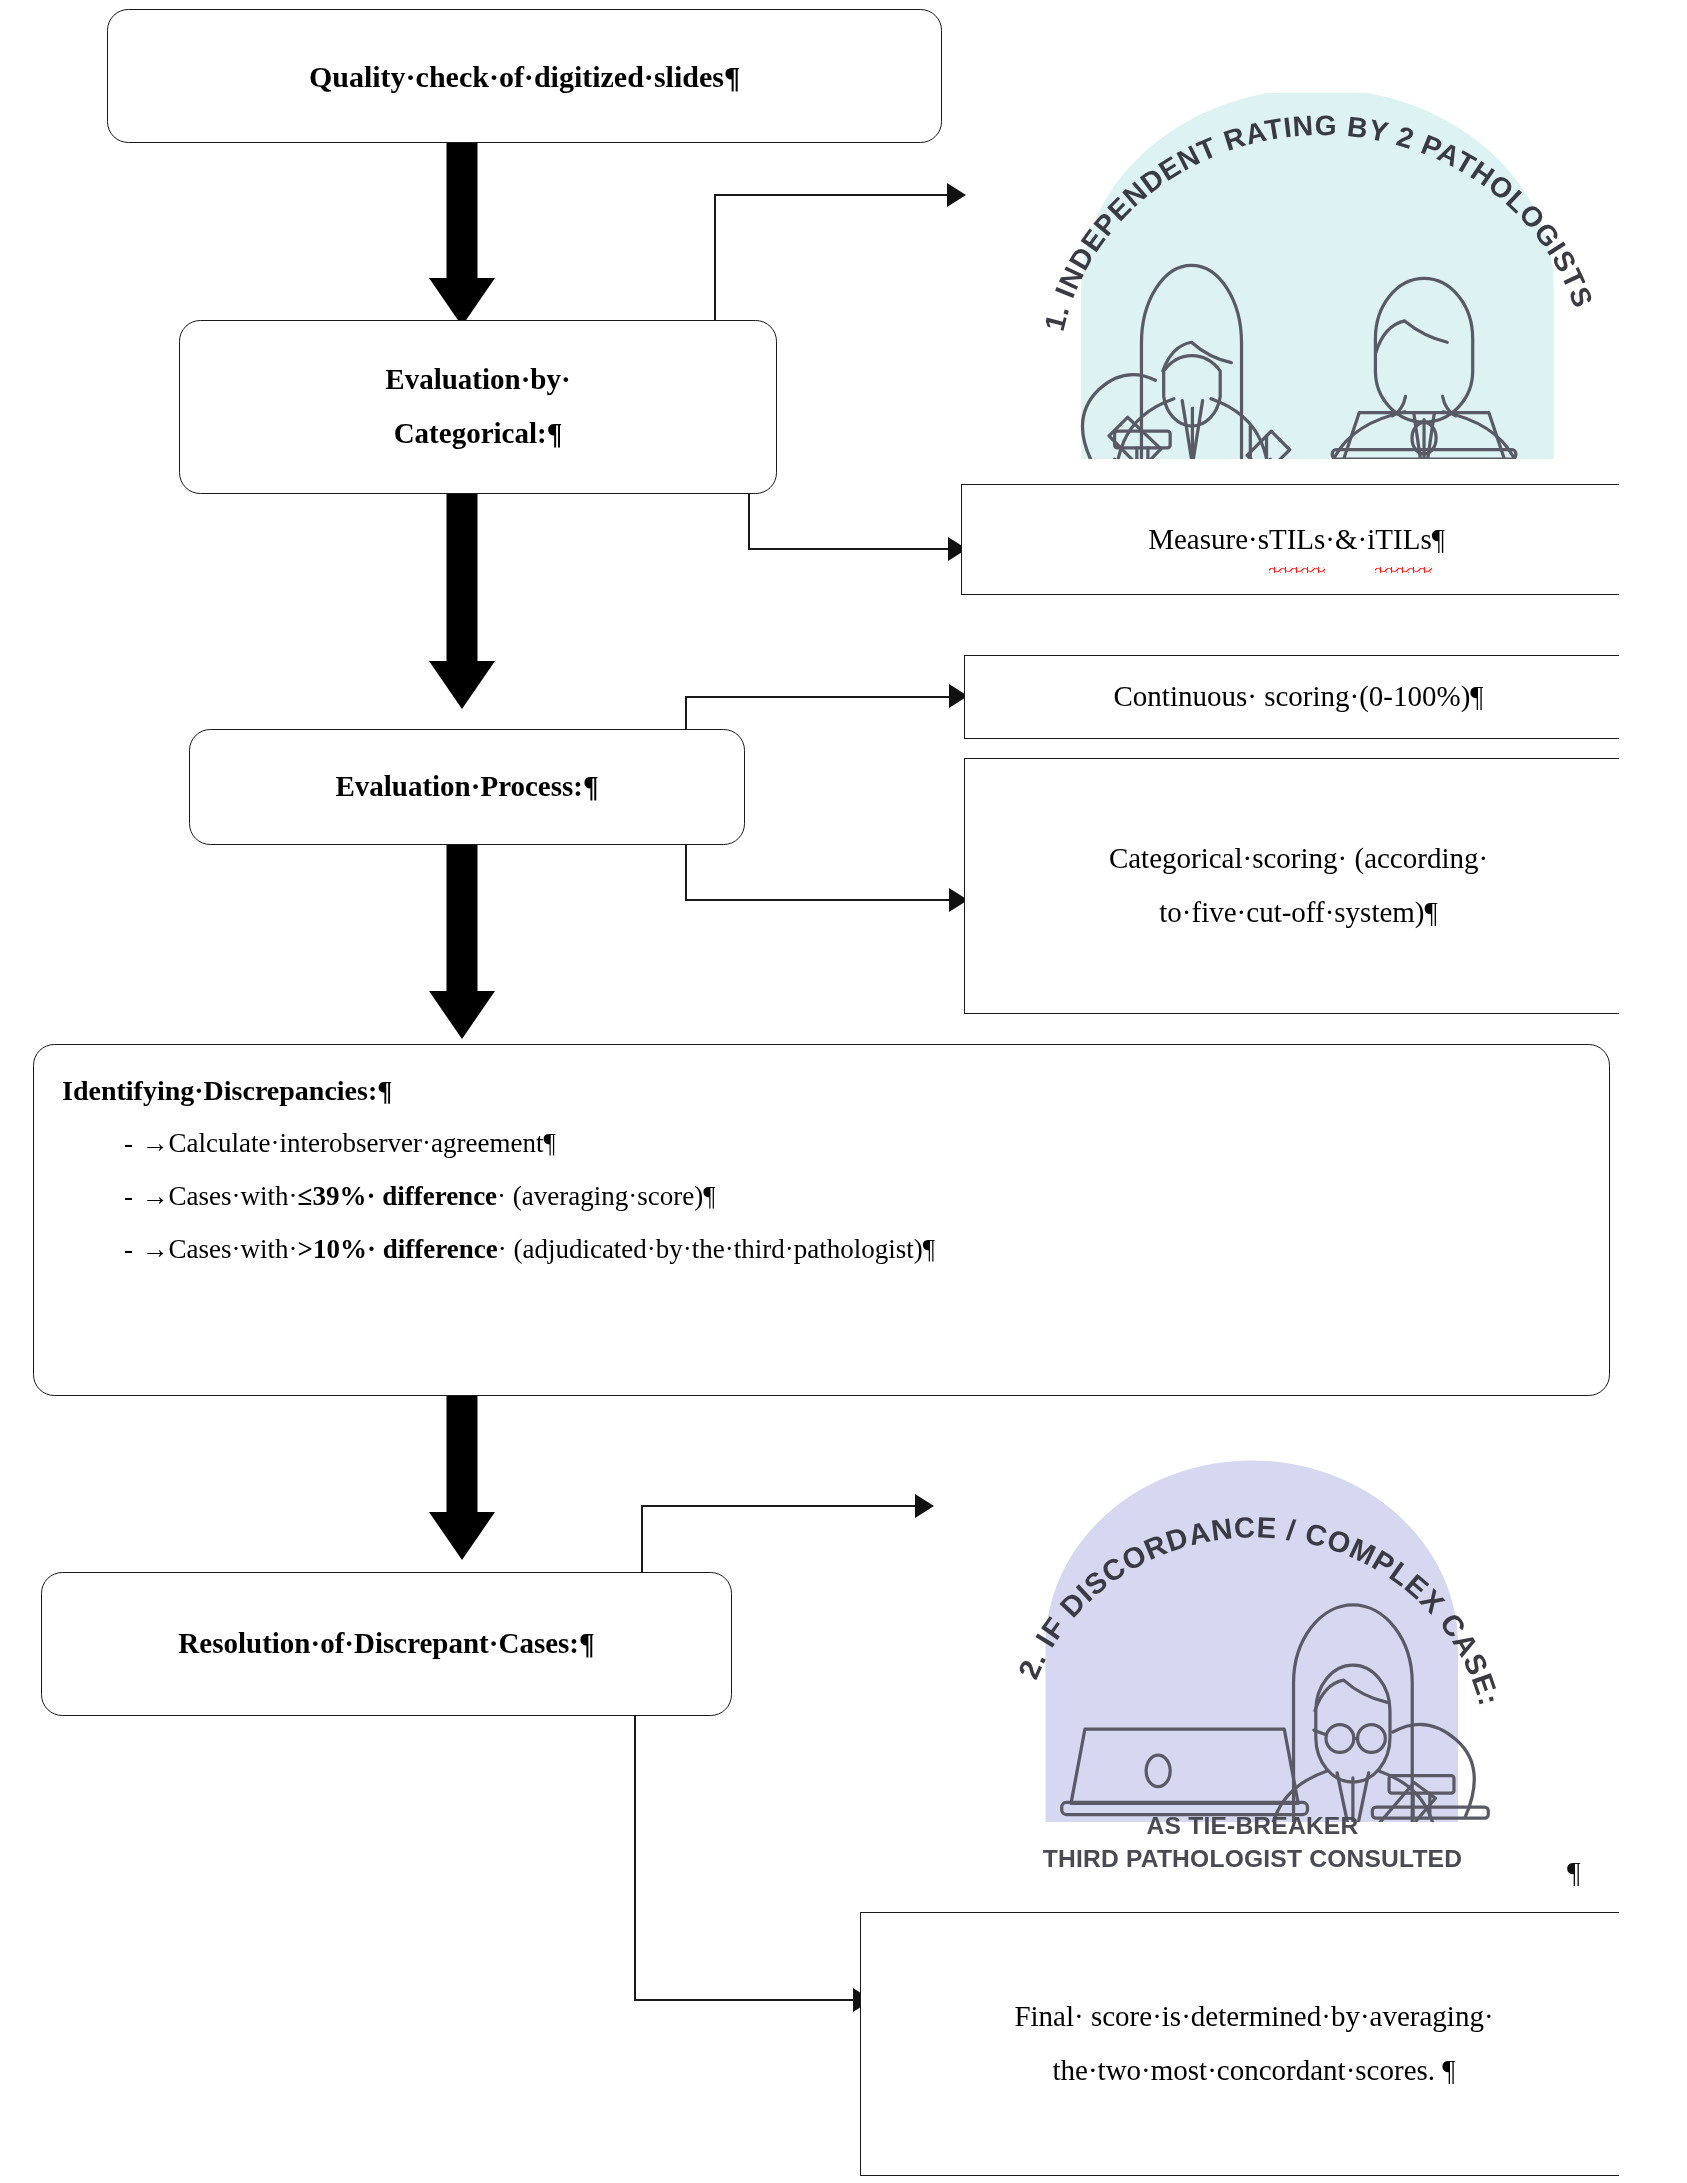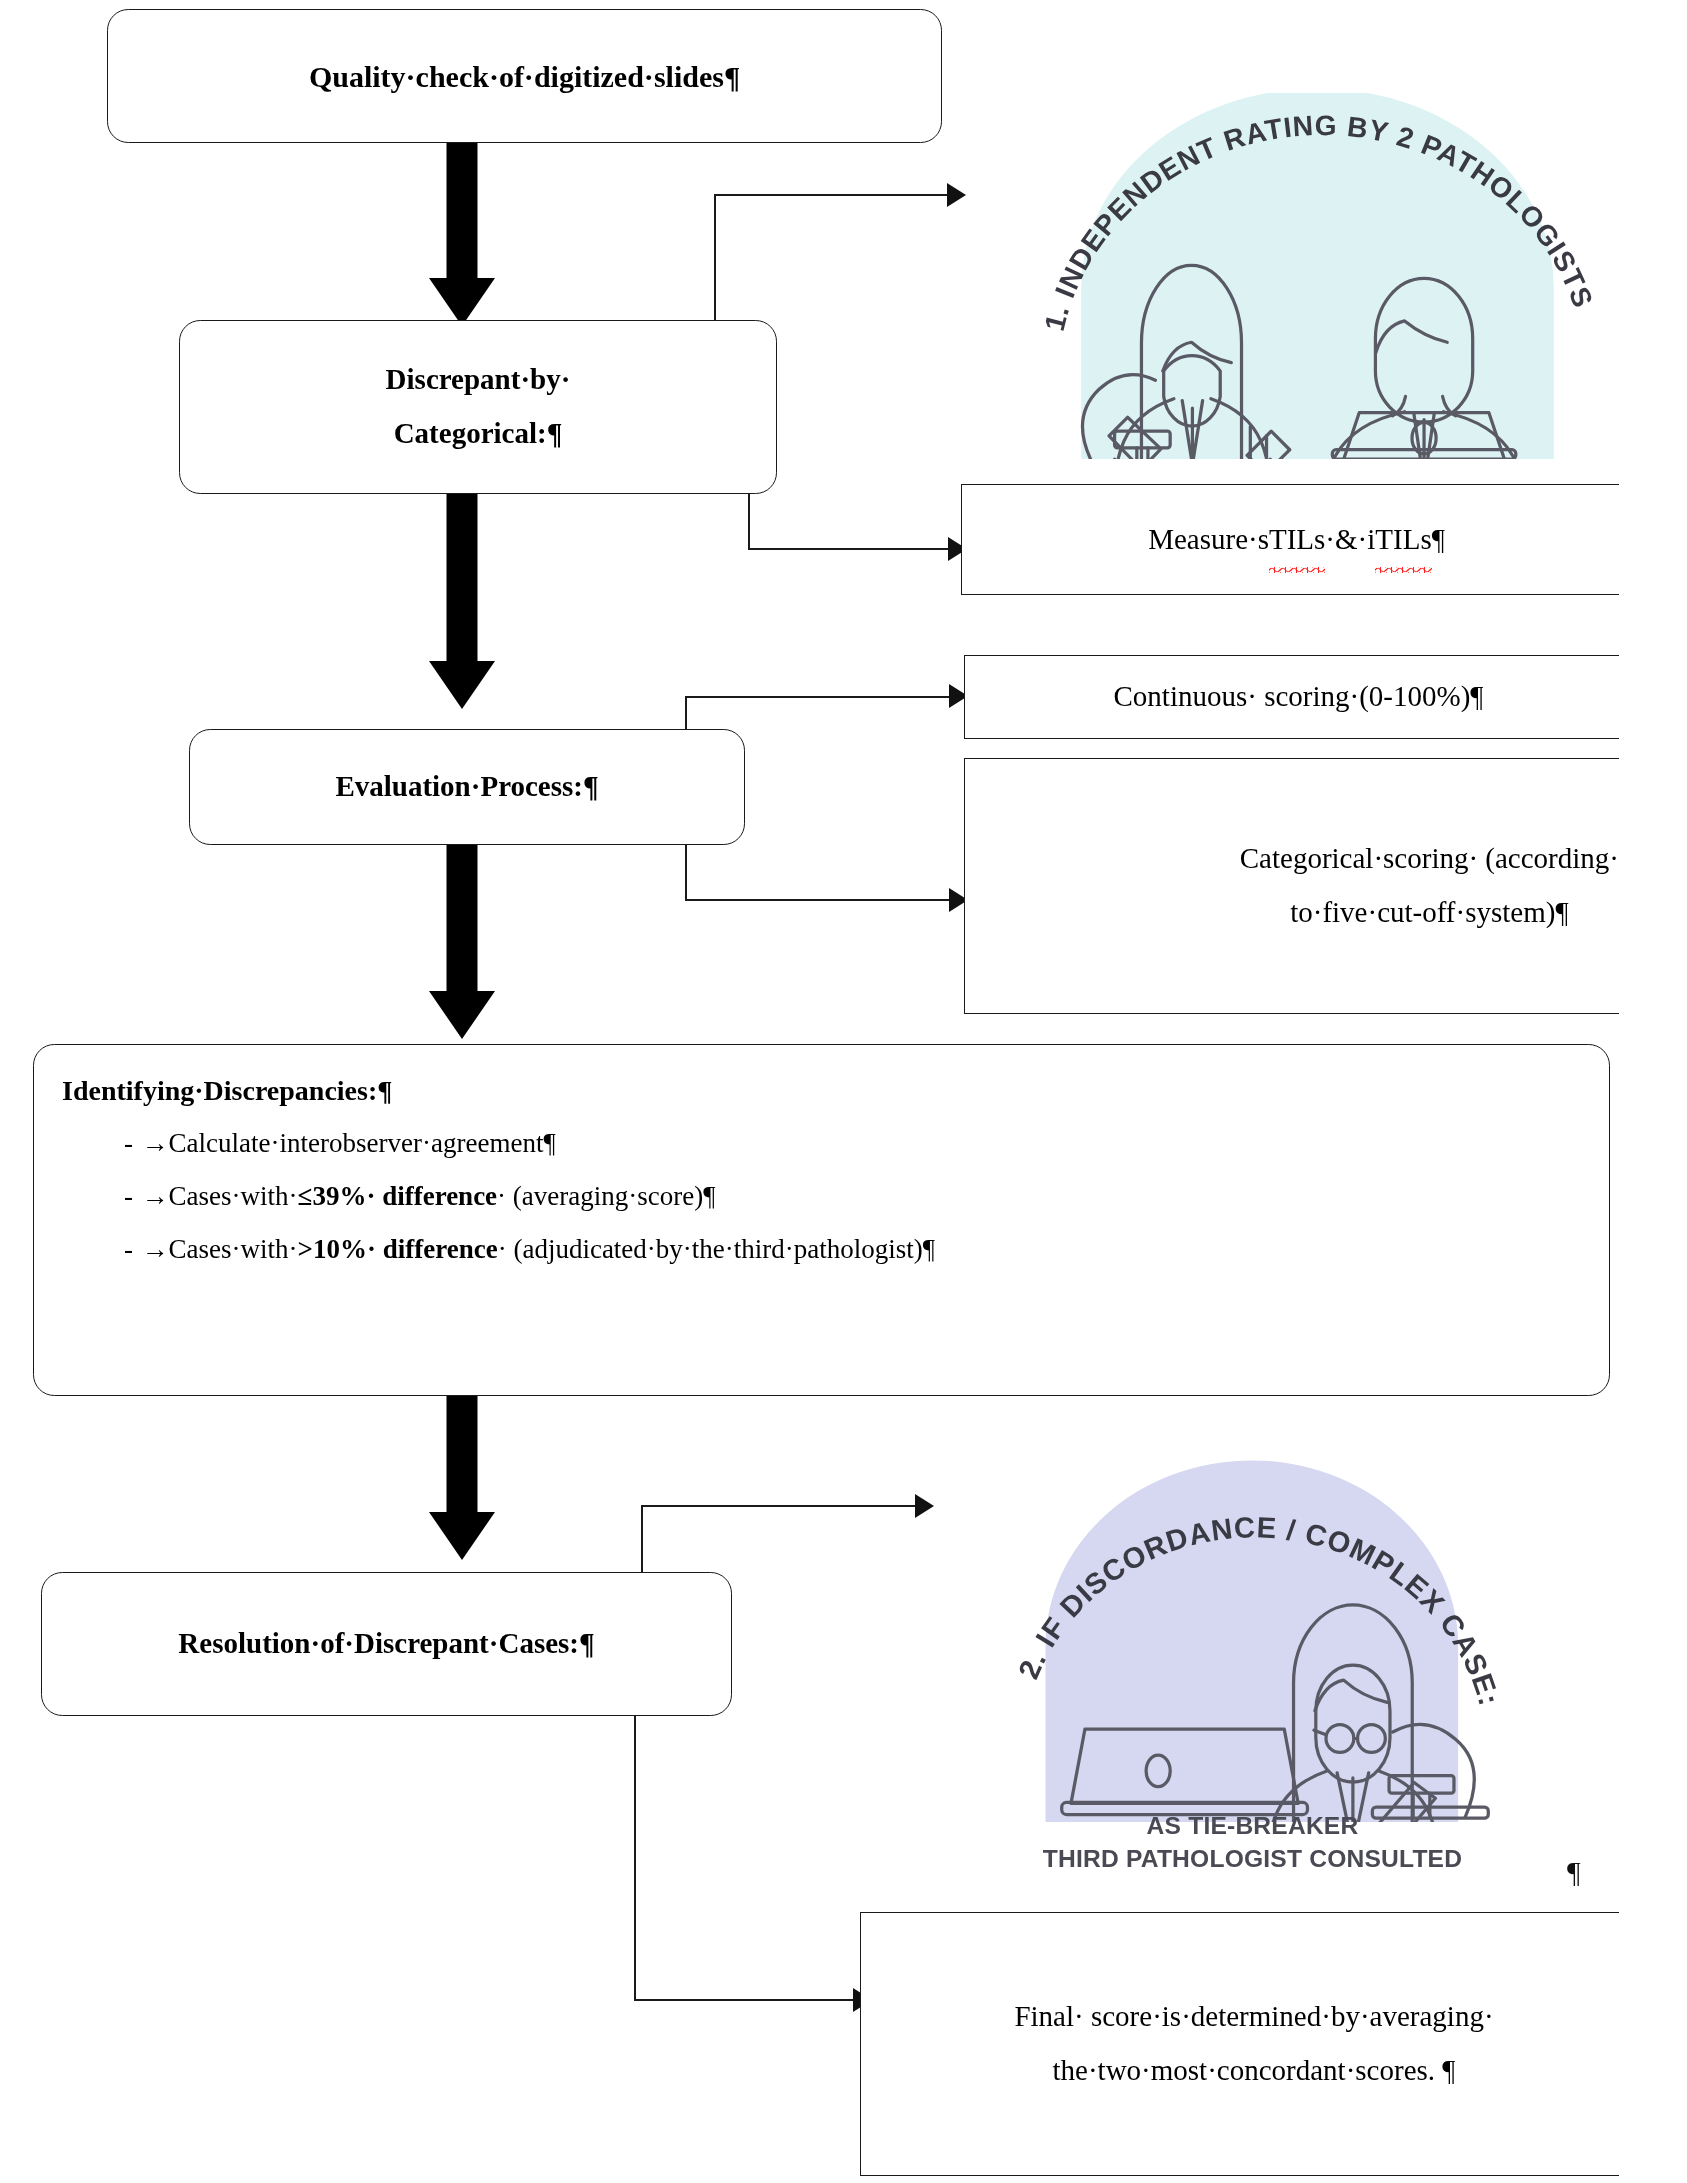--- a/index.html
+++ b/index.html
@@ -153,40 +153,40 @@
   <div class="vline" style="left:634px;top:1670px;height:331px;"></div>
   <div class="hline" style="left:634px;top:1999px;width:220px;"></div>
   <div class="arrowR" style="left:853px;top:1988px;"></div>
 
   <div class="rbox" style="left:107px;top:9.3px;width:835px;height:134px;">
     <span class="boxtext bold" style="font-size:30px;">Quality·check·of·digitized·slides¶</span>
   </div>
 
   <div class="rbox" style="left:179px;top:320px;width:598px;height:174px;">
     <div class="boxtext bold" style="font-size:29px;">
-      <div>Discrepant·by·</div>
+      <div>Evaluation·by·</div>
       <div>Categorical:¶</div>
     </div>
   </div>
 
   <div class="sbox" style="left:961px;top:484px;width:671px;height:111px;">
     <div class="boxtext" style="font-size:29px;white-space:nowrap;">
       <span>Measure·s</span><span class="sq">TILs</span><span>·&amp;·i</span><span class="sq">TILs</span><span>¶</span>
     </div>
   </div>
 
   <div class="rbox" style="left:189px;top:729px;width:556px;height:116px;">
     <span class="boxtext bold" style="font-size:29px;">Evaluation·Process:¶</span>
   </div>
 
   <div class="sbox" style="left:964px;top:655px;width:669px;height:84px;">
     <span class="boxtext" style="font-size:29px;white-space:nowrap;">Continuous· scoring·(0-100%)¶</span>
   </div>
 
-  <div class="sbox" style="left:964px;top:758px;width:669px;height:256px;justify-content:flex-end;">
+  <div class="sbox" style="left:964px;top:758px;width:669px;height:256px;">
     <div class="boxtext" style="font-size:29px;">
       <div>Categorical·scoring· (according·</div>
       <div>to·five·cut-off·system)¶</div>
     </div>
   </div>
 
   <div class="rbox disc-wrap" style="left:33px;top:1044px;width:1577px;height:352px;">
     <div style="width:100%;">
       <div class="disc-title">Identifying·Discrepancies:¶</div>
 

